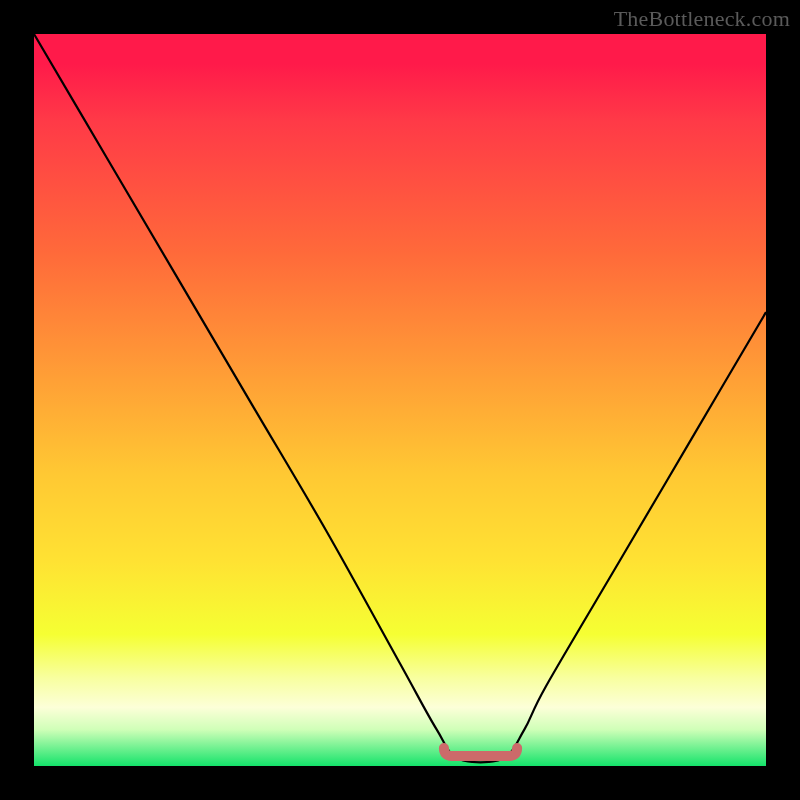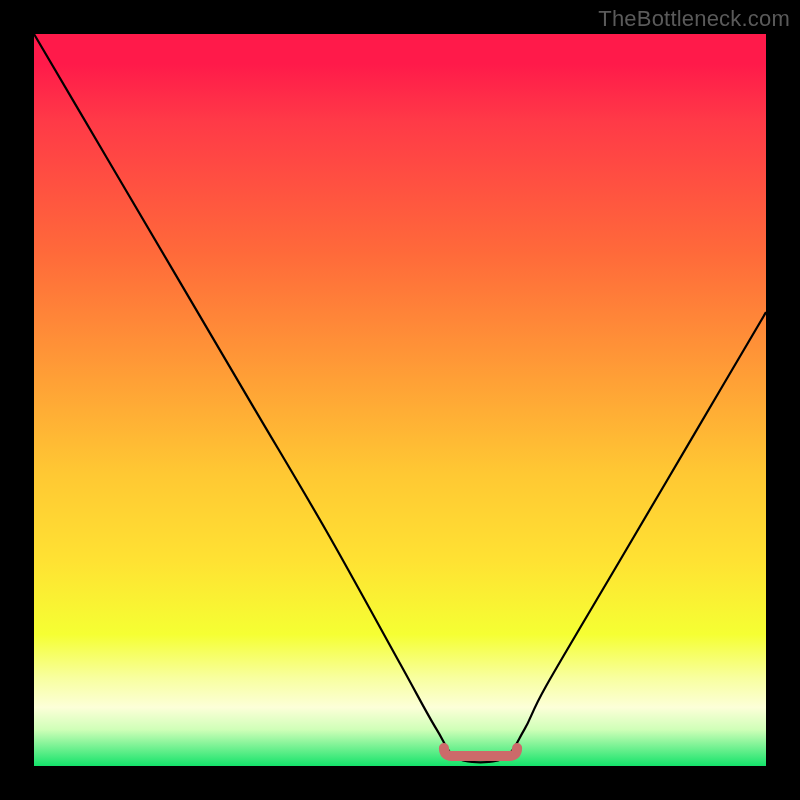--- a/index.html
+++ b/index.html
@@ -8,20 +8,21 @@
     width: 800px;
     height: 800px;
     background: #000;
     font-family: Arial, Helvetica, sans-serif;
     overflow: hidden;
   }
   .container {
     position: relative;
     width: 800px;
     height: 800px;
+    font-family: Liberation Serif, serif;
   }
   .plot-area {
     position: absolute;
     left: 34px;
     top: 34px;
     width: 732px;
     height: 732px;
     background: linear-gradient(to bottom,
       #ff1a4a 0%,
       #ff1a4a 4%,

